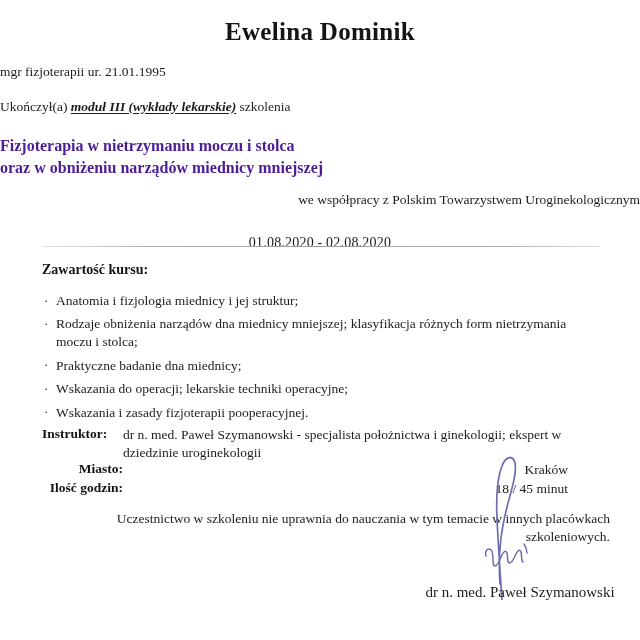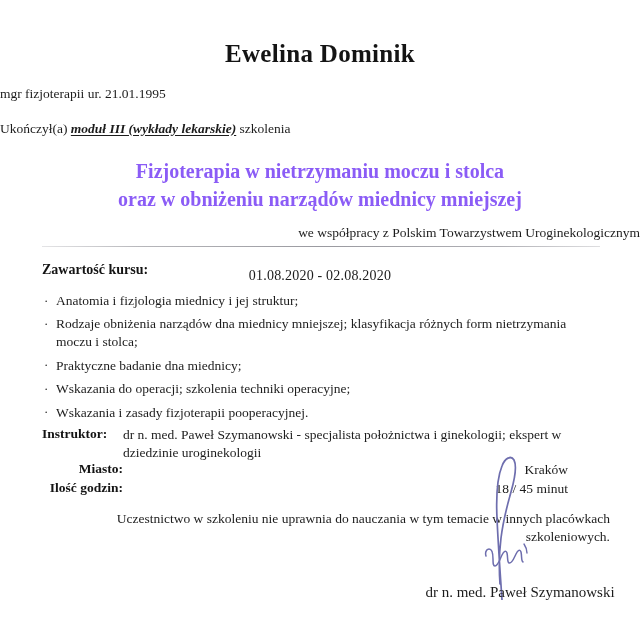--- a/index.html
+++ b/index.html
@@ -24,21 +24,21 @@
     box-sizing: border-box;
   }
 
   
   .cert-name {
     text-align: center;
     font-weight: bold;
     font-size: 25px;
     letter-spacing: 0.3px;
     margin: 0;
-    padding-top: 40px;
+    padding-top: 18px;
     line-height: 1.1;
     color: #141414;
   }
   .cert-credentials {
     text-align: left;
     font-size: 13.5px;
     margin-top: 18px;
     color: #1c1c1c;
   }
   .cert-completed {
@@ -47,26 +47,25 @@
     color: #1c1c1c;
   }
   .cert-completed .module {
     font-weight: bold;
     font-style: italic;
     text-decoration: underline;
     text-underline-offset: 2px;
   }
 
   .cert-title {
-    text-align: center;
-    font-weight: bold;
-    font-size: 20px;
+    font-weight: bold;
+    font-size: 16px;
     line-height: 1.42;
     margin-top: 20px;
-    color: #8b5cf6;
+    color: #4c1d95;
   }
 
   .cert-partner {
     text-align: right;
     font-size: 13.5px;
     margin-top: 12px;
     color: #1c1c1c;
   }
 
   .cert-dates {
@@ -229,21 +228,21 @@
       <li>
         <span class="bullet">·</span>
         <span>Rodzaje obniżenia narządów dna miednicy mniejszej; klasyfikacja różnych form nietrzymania moczu i stolca;</span>
       </li>
       <li>
         <span class="bullet">·</span>
         <span>Praktyczne badanie dna miednicy;</span>
       </li>
       <li>
         <span class="bullet">·</span>
-        <span>Wskazania do operacji; szkolenia techniki operacyjne;</span>
+        <span>Wskazania do operacji; lekarskie techniki operacyjne;</span>
       </li>
       <li>
         <span class="bullet">·</span>
         <span>Wskazania i zasady fizjoterapii pooperacyjnej.</span>
       </li>
     </ul>
   </div>
 
   <div class="details">
     <div class="detail-row">

